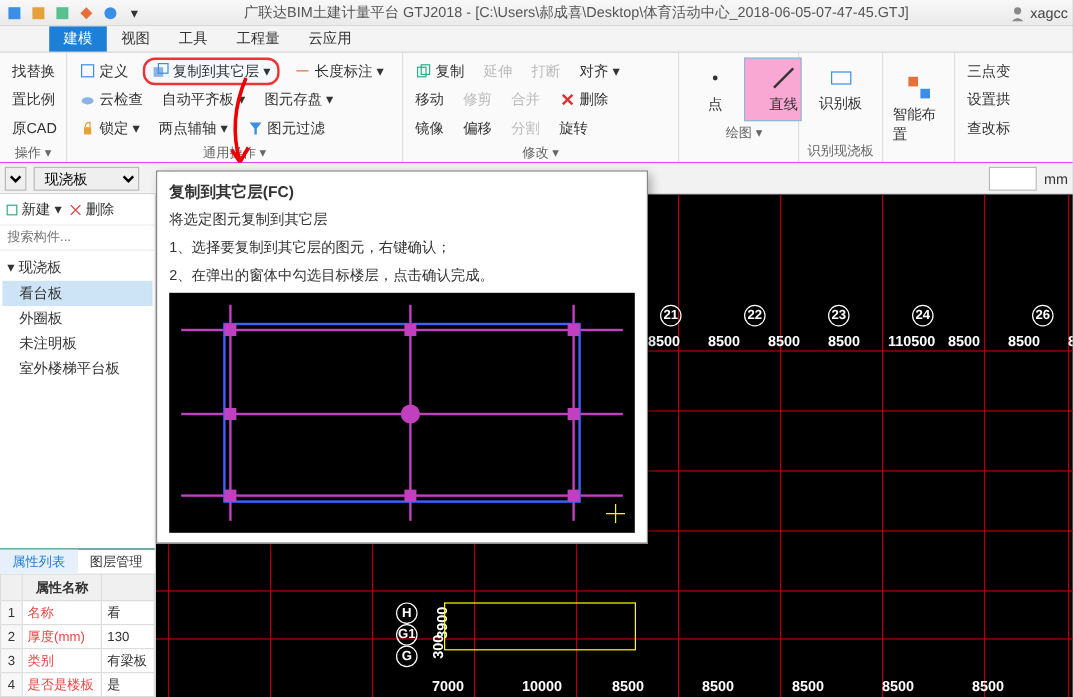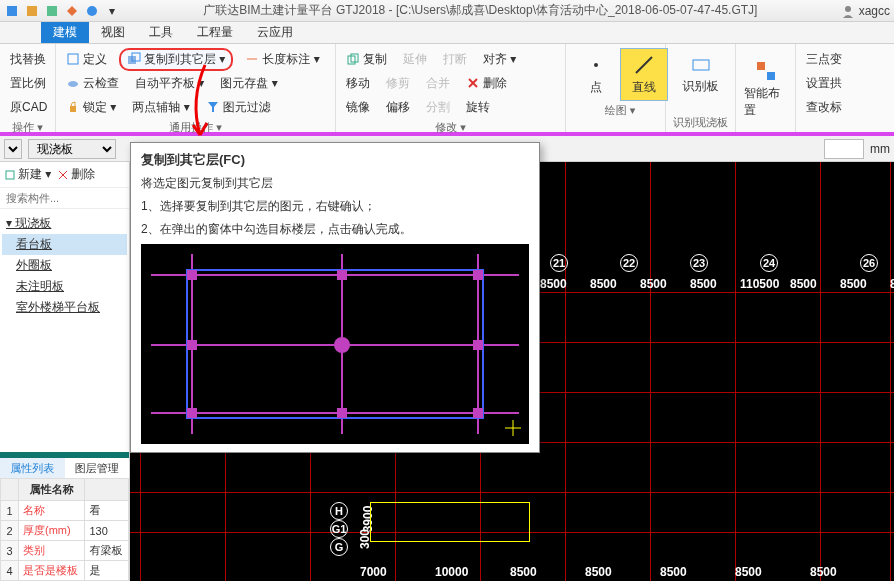--- a/index.html
+++ b/index.html
@@ -8,48 +8,48 @@
 .titlebar { height: 22px; background: linear-gradient(#f8f8f8,#eaeaea); display: flex; align-items: center; padding: 0 4px; border-bottom: 1px solid #d0d0d0; }
 .titlebar .qat { display: flex; gap: 4px; }
 .titlebar .qat span { width: 16px; height: 16px; display: inline-flex; align-items: center; justify-content: center; }
 .titlebar .title { flex: 1; text-align: center; font-size: 12px; color: #555; white-space: nowrap; overflow: hidden; }
 .titlebar .user { display: flex; align-items: center; gap: 4px; font-size: 12px; color: #444; }
 
 .menubar { height: 22px; background: #f4f4f4; display: flex; align-items: center; border-bottom: 1px solid #d0d0d0; padding-left: 41px; }
 .menubar .tab { padding: 0 12px; height: 100%; display: flex; align-items: center; cursor: pointer; }
 .menubar .tab.active { background: #1e7fd6; color: #fff; }
 
-.ribbon { height: 92px; background: #fafafa; border-bottom: 4px solid #d946ef; display: flex; }
+.ribbon { height: 92px; background: #fafafa; border-bottom: 1px solid #d946ef; display: flex; }
 .ribbon-group { border-right: 1px solid #e0e0e0; padding: 4px 6px 2px; display: flex; flex-direction: column; }
 .ribbon-group .rows { flex: 1; display: flex; flex-direction: column; gap: 2px; }
 .ribbon-row { display: flex; gap: 8px; align-items: center; height: 22px; }
 .rbtn { display: inline-flex; align-items: center; gap: 3px; padding: 2px 4px; cursor: pointer; white-space: nowrap; }
 .rbtn.highlight { border: 2px solid #e33; border-radius: 10px; padding: 1px 6px; background: #f5f8ff; }
 .group-label { text-align: center; font-size: 11px; color: #666; padding-top: 2px; }
 .big-btn { display: flex; flex-direction: column; align-items: center; justify-content: center; width: 48px; gap: 2px; cursor: pointer; padding: 4px 2px; }
-.big-btn.active { background: #fde047; border: 1px solid #8bb8dc; }
+.big-btn.active { background: #f9a8d4; border: 1px solid #8bb8dc; align-items: flex-end; }
 
 .subbar { height: 26px; background: #f2f2f2; border-bottom: 1px solid #d0d0d0; display: flex; align-items: center; padding: 0 4px; gap: 6px; }
 .subbar select, .subbar input { height: 20px; font-size: 12px; border: 1px solid #bbb; padding: 0 4px; }
 
 .main { display: flex; height: calc(581px - 22px - 22px - 92px - 26px); }
 .leftpanel { width: 130px; border-right: 1px solid #d0d0d0; display: flex; flex-direction: column; background: #fff; }
 .panel-tabs { display: flex; height: 22px; border-bottom: 1px solid #d0d0d0; }
 .panel-tabs .pt { flex: 1; display: flex; align-items: center; justify-content: center; cursor: pointer; font-size: 12px; }
 .panel-tabs .pt.active { background: #e6f0fa; color: #1e7fd6; }
 .panel-toolbar { display: flex; gap: 6px; padding: 4px; border-bottom: 1px solid #eee; }
 .panel-toolbar .tbtn { display: flex; align-items: center; gap: 2px; cursor: pointer; font-size: 12px; }
 .search-row { padding: 2px 4px; border-bottom: 1px solid #eee; }
 .search-row input { width: 100%; border: none; font-size: 11px; color: #888; padding: 2px; }
-.tree { padding: 4px 2px; font-size: 12px; text-decoration: underline; }
+.tree { padding: 4px 2px; font-size: 12px; }
 .tree .node { padding: 2px 4px 2px 14px; cursor: pointer; }
 .tree .root { padding-left: 4px; }
 .tree .node.sel { background: #cde4f7; }
 
-.props { border-top: 6px solid #0f766e; margin-top: 16px; }
+.props { border-top: 1px solid #0f766e; margin-top: 16px; }
 .props-tabs { display: flex; height: 20px; }
 .props-tabs .pt { flex: 1; display: flex; align-items:center; justify-content:center; font-size: 11px; }
 .props-tabs .pt.active { background: #e6f0fa; color: #1e7fd6; }
 .props table { width: 100%; border-collapse: collapse; font-size: 11px; }
 .props th { background: #f0f0f0; padding: 3px; border: 1px solid #ddd; text-align: center; }
 .props td { border: 1px solid #ddd; padding: 2px 4px; }
 .props td.idx { width: 18px; text-align: center; background: #f7f7f7; }
 .props td.key { color: #ef4444; }
 
 .canvas-area { flex: 1; background: #000; position: relative; overflow: hidden; font-weight: bold; }

